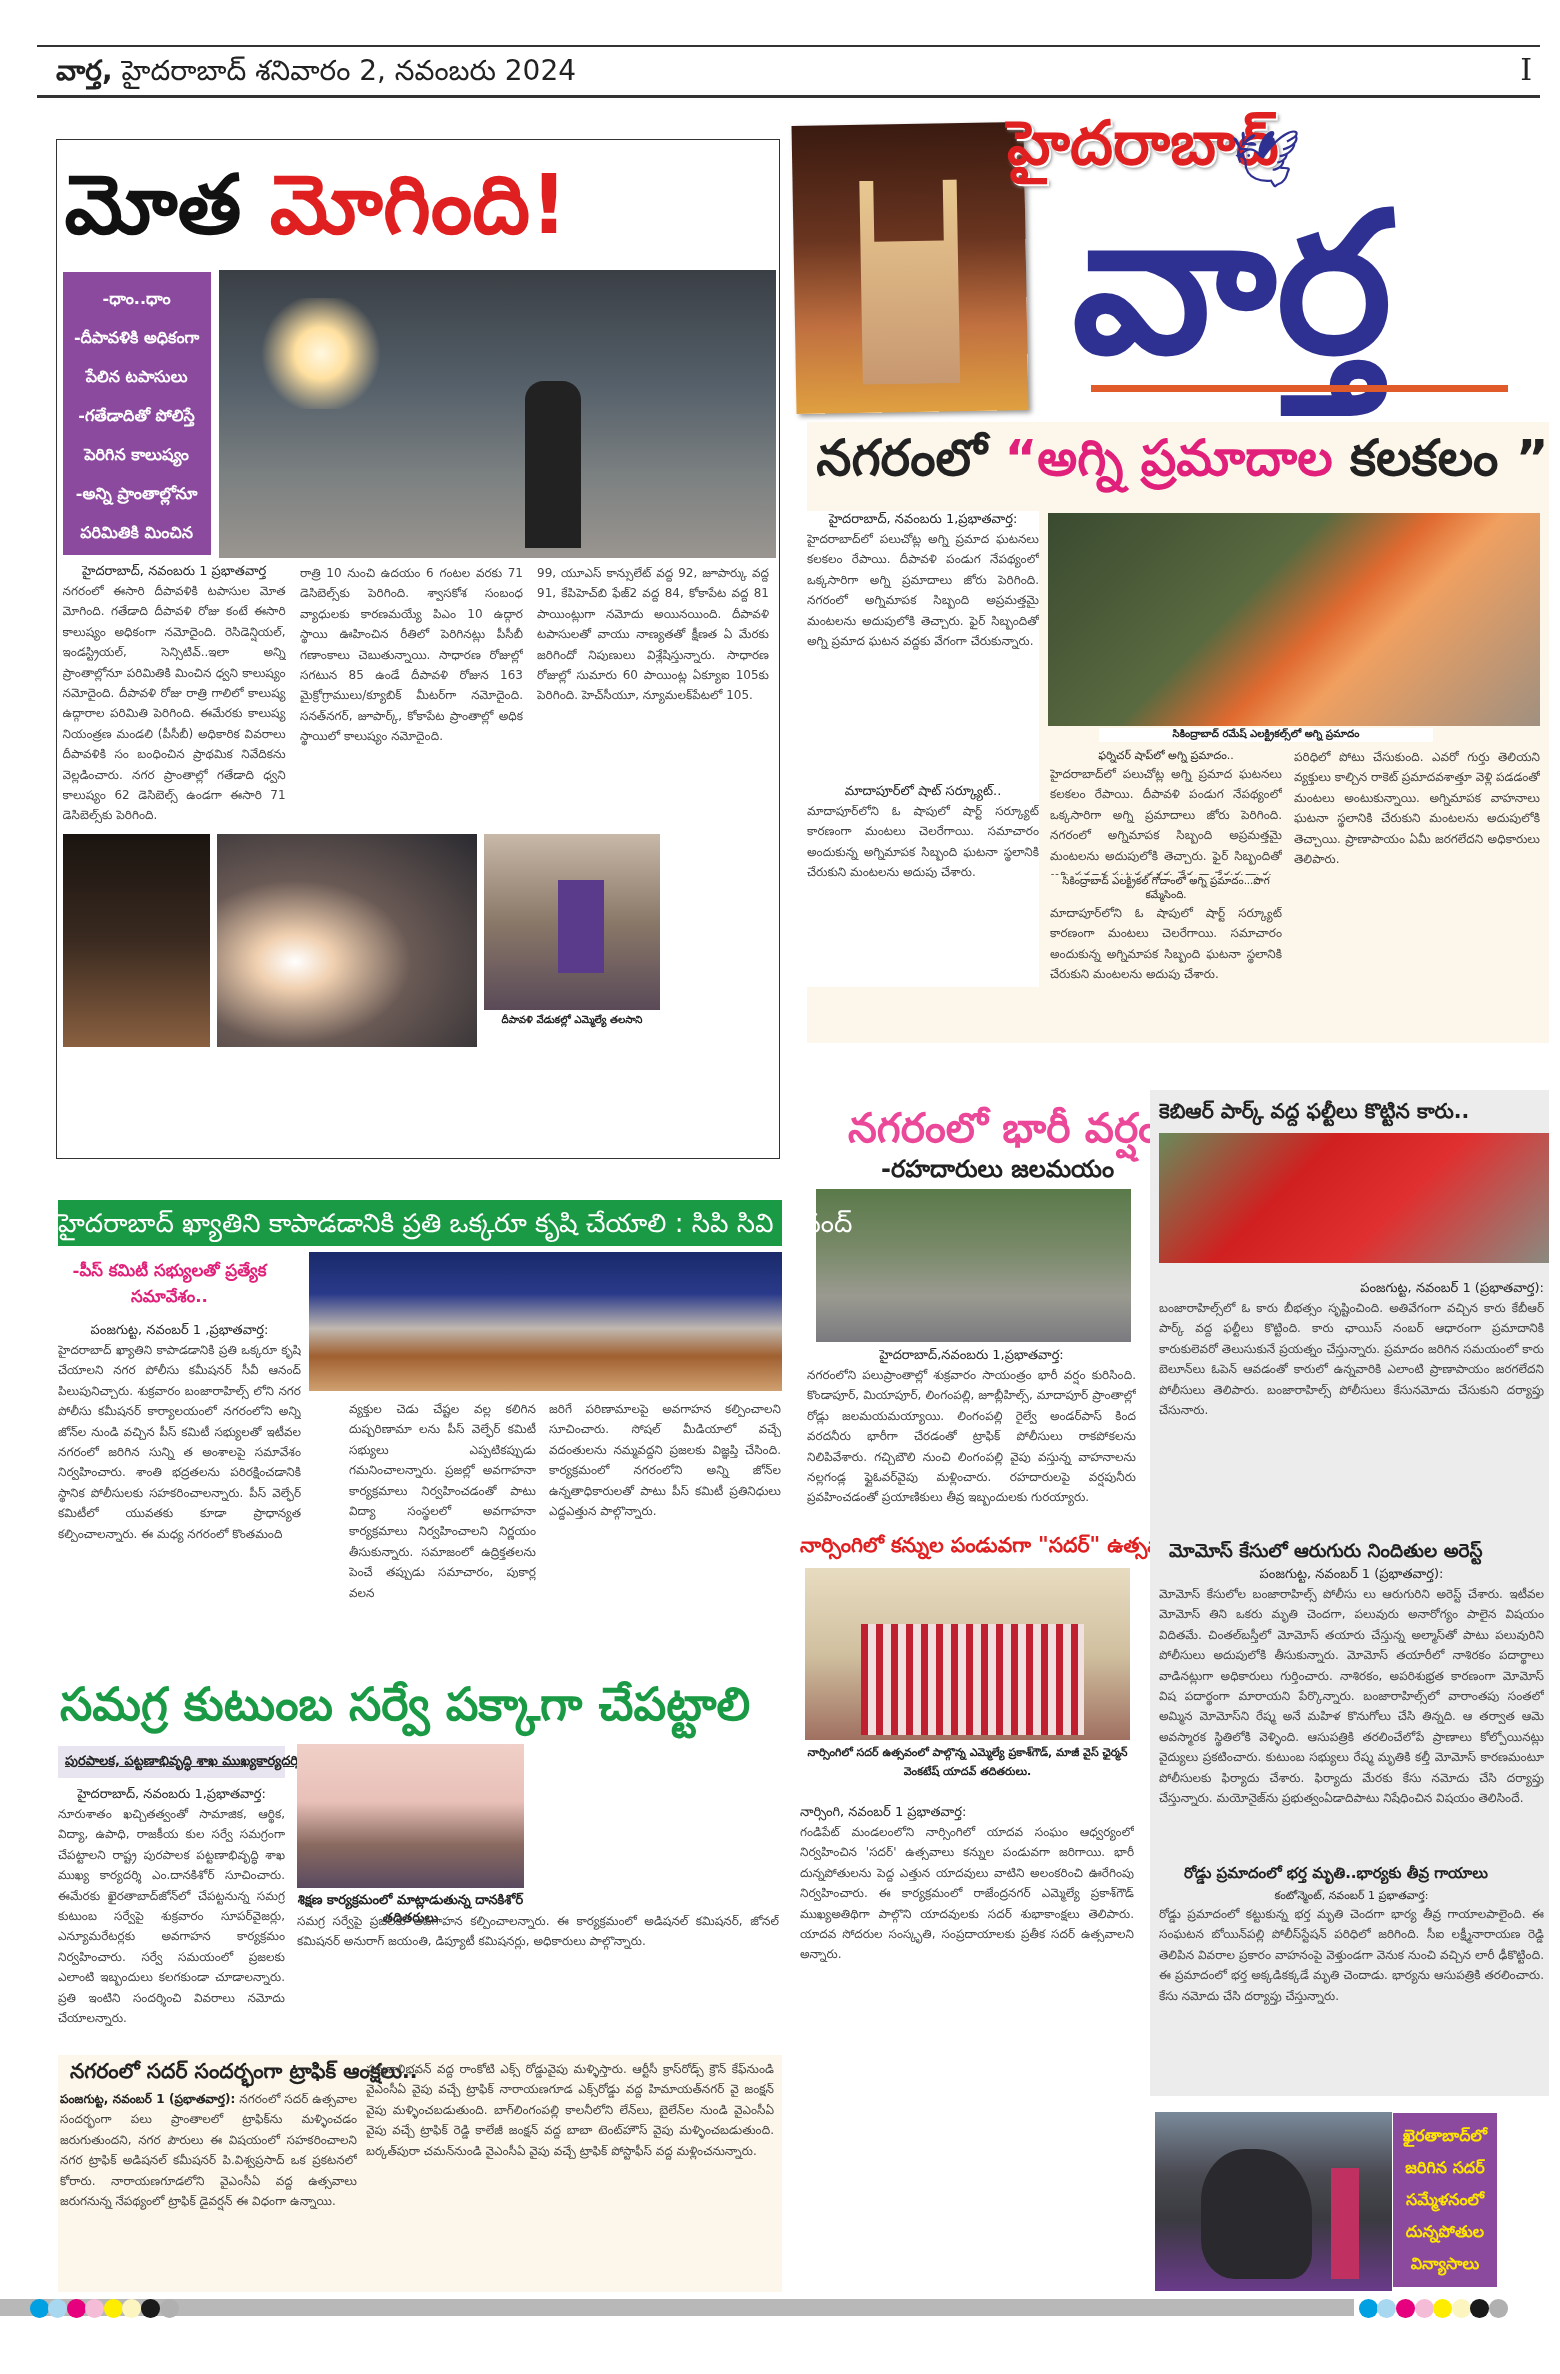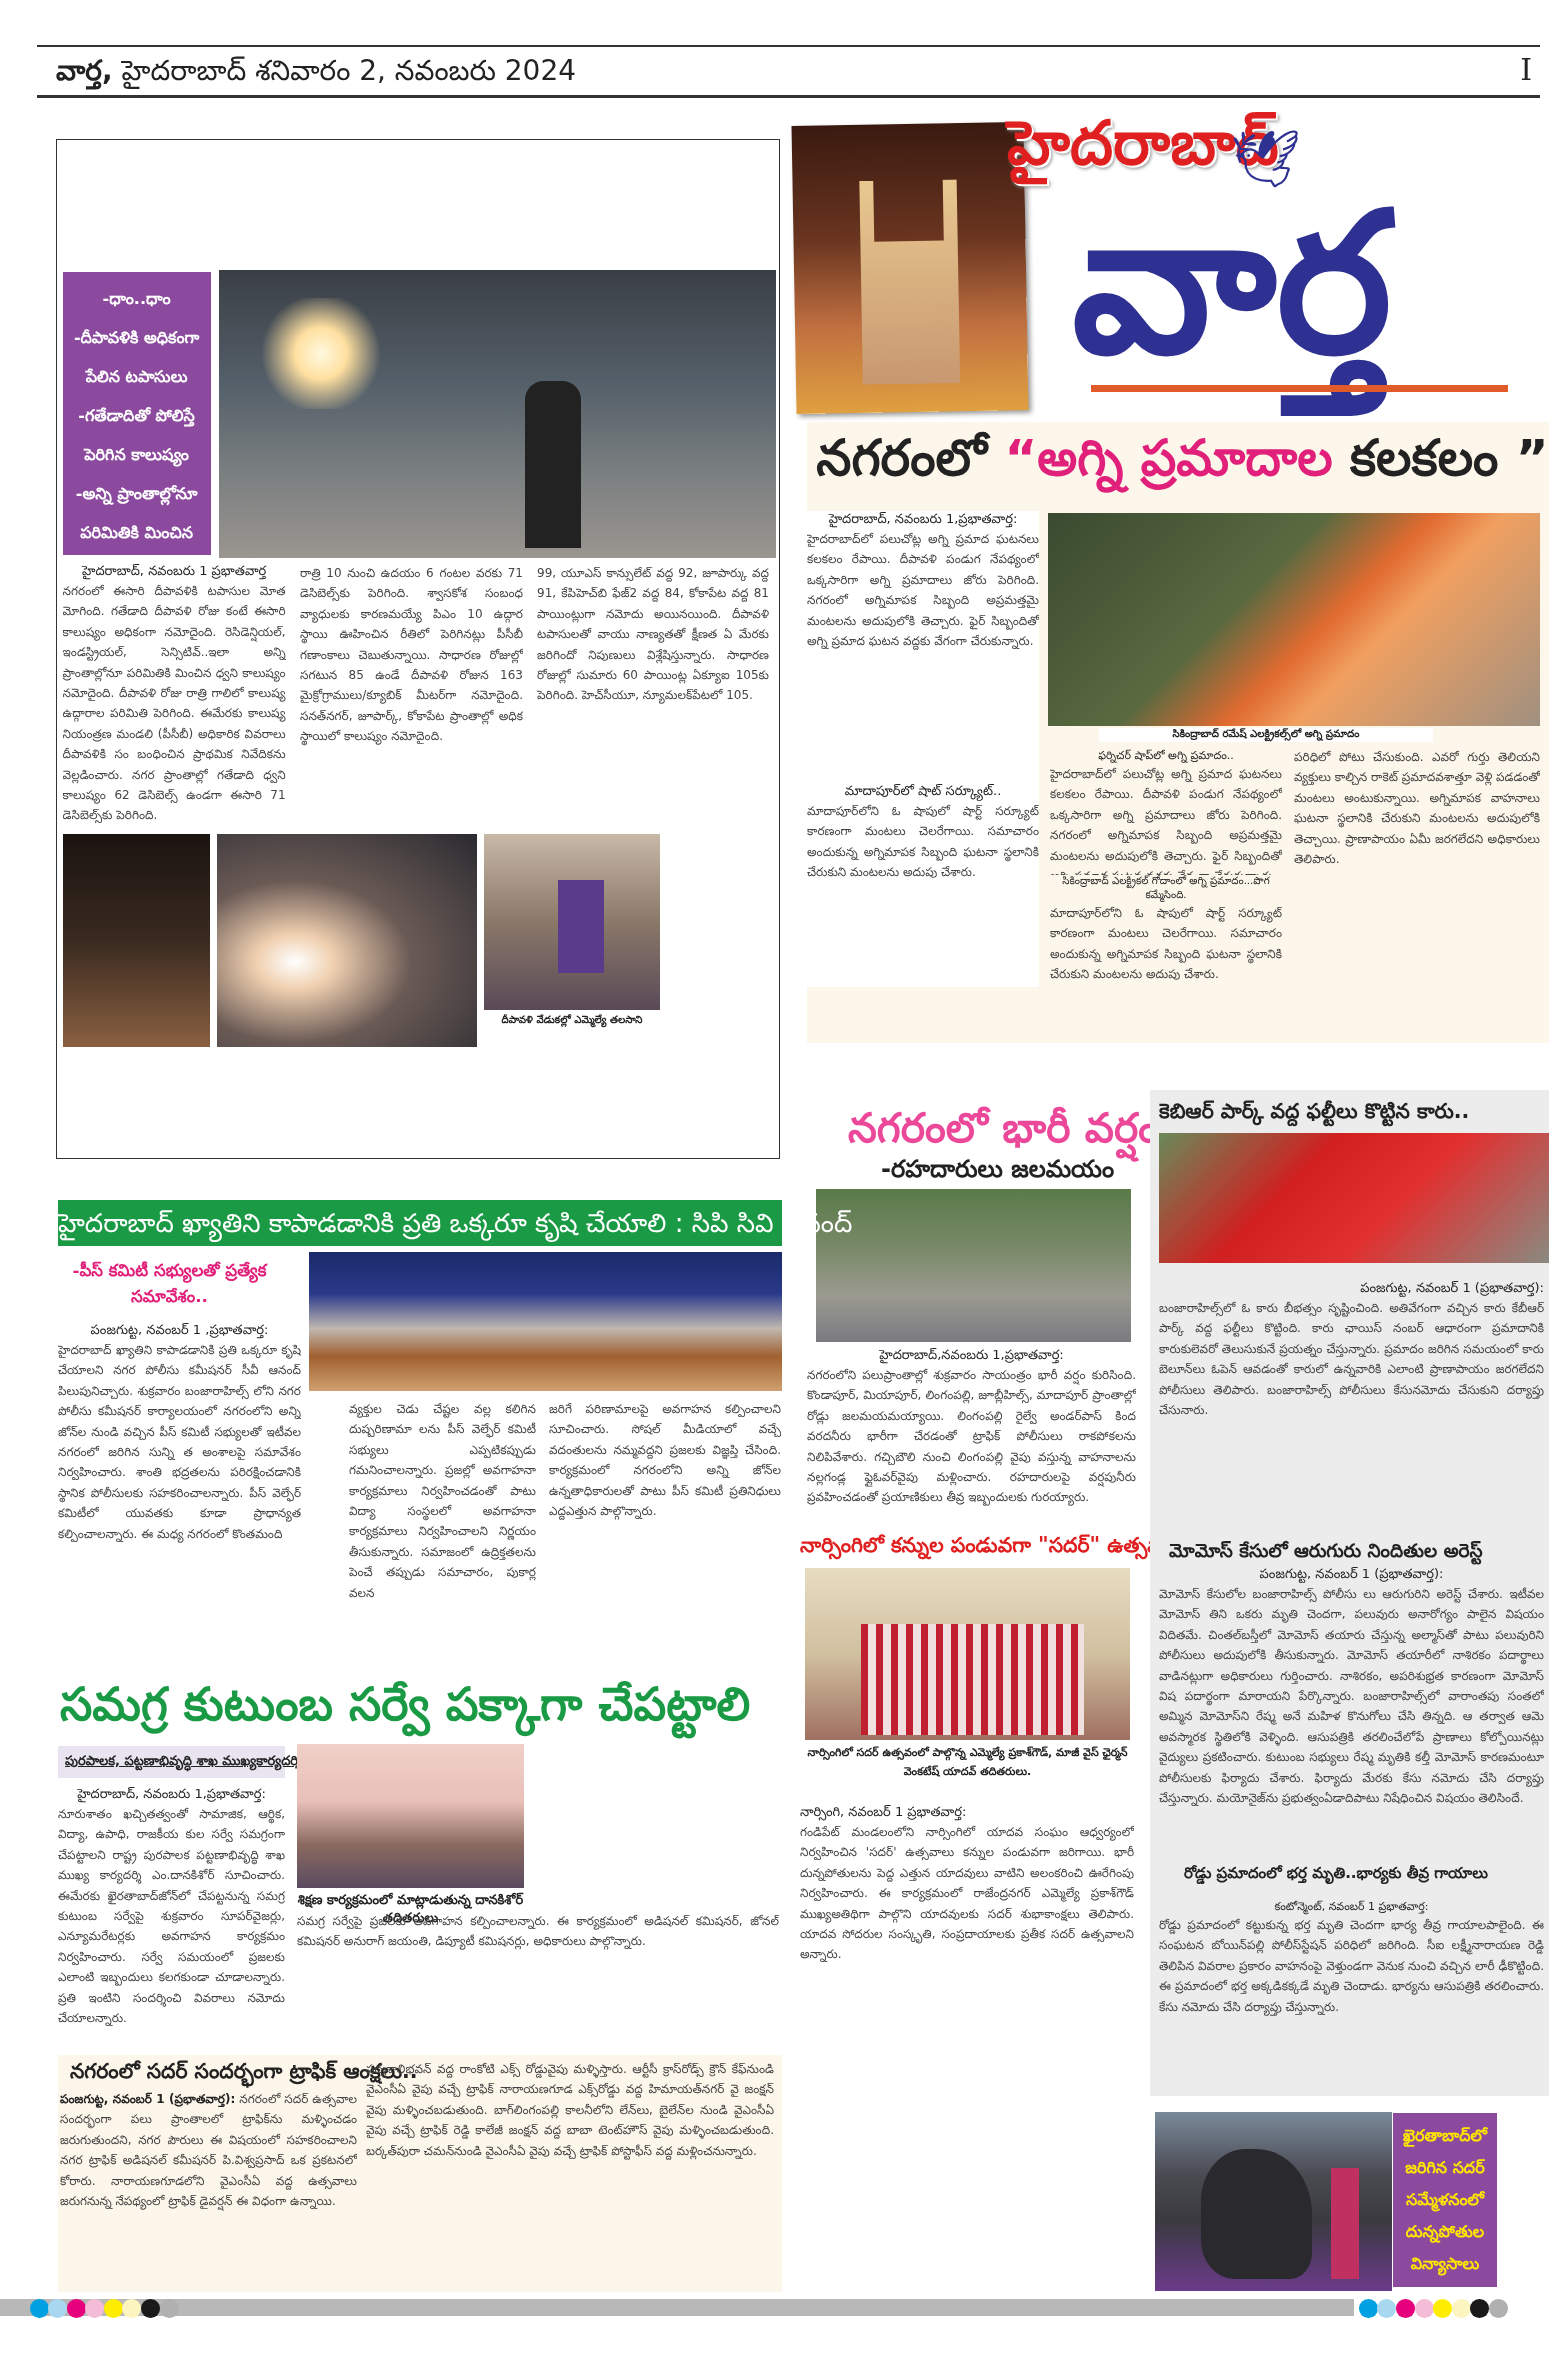--- a/index.html
+++ b/index.html
@@ -38,20 +38,24 @@
   <div class="photo" style="left:0; top:16.7px; width:232px; height:288px; background:linear-gradient(180deg,#3a1a10 0%,#6a3520 40%,#c07040 70%,#e0a040 100%); transform:rotate(-1deg); box-shadow:2.8px 2.8px 5.6px #999;">
     <div style="position:absolute; left:46px; top:56px; width:139px; height:204px; background:linear-gradient(180deg,#e8c890,#c89870); clip-path:polygon(15% 0,25% 0,25% 30%,75% 30%,75% 0,85% 0,85% 100%,15% 100%);"></div>
   </div>
   <div class="headline" style="left:213px; top:0; font-size:61px; color:#e02020; text-shadow:1.9px 1.9px 0 #fff,2.8px 2.8px 3.7px #888;">హైదరాబాద్</div>
   <div class="abs" style="left:436px; top:18.6px; font-size:56px; color:#2e3192;">🕊</div>
   <div class="headline" style="left:278px; top:65px; font-size:195px; color:#2e3192; line-height:223px;">వార్త</div>
   <div class="abs" style="left:297px; top:278px; width:417px; height:7.4px; background:#e05a2a;"></div>
 </div>
 
 <div class="box" style="left:56px; top:139px; width:724px; height:1020px;">
+  <div class="headline" style="left:7.4px; top:9.3px; font-size:82px; line-height:111px;">
+    <span style="color:#111;">మోత</span>
+    <span style="color:#e02020;">మోగింది!</span>
+  </div>
   <div class="purple-box" style="left:5.6px; top:132px; width:148px; height:283px; padding-top:7.4px; font-size:16px; line-height:39px;">
     <div>-ధాం..ధాం</div>
     <div>-దీపావళికి అధికంగా</div>
     <div>పేలిన టపాసులు</div>
     <div>-గతేడాదితో పోలిస్తే</div>
     <div>పెరిగిన కాలుష్యం</div>
     <div>-అన్ని ప్రాంతాల్లోనూ</div>
     <div>పరిమితికి మించిన 'ధ్వని</div>
   </div>
   <div class="photo" style="left:162px; top:130px; width:557px; height:288px; background:linear-gradient(180deg,#3a3f45 0%,#55606a 40%,#7a7f80 70%,#9a9590 100%);">
@@ -126,21 +130,21 @@
   <div class="dateline" style="text-align:right;">పంజగుట్ట, నవంబర్ 1 (ప్రభాతవార్త):</div>
   <div class="body-text" style="height:249px;">బంజారాహిల్స్‌లో ఓ కారు బీభత్సం సృష్టించింది. అతివేగంగా వచ్చిన కారు కేబీఆర్ పార్క్ వద్ద ఫల్టీలు కొట్టింది. కారు ఛాయిస్ నంబర్ ఆధారంగా ప్రమాదానికి కారుకులెవరో తెలుసుకునే ప్రయత్నం చేస్తున్నారు. ప్రమాదం జరిగిన సమయంలో కారు బెలూన్‌లు ఓపెన్ ఆవడంతో కారులో ఉన్నవారికి ఎలాంటి ప్రాణాపాయం జరగలేదని పోలీసులు తెలిపారు. బంజారాహిల్స్ పోలీసులు కేసునమోదు చేసుకుని దర్యాప్తు చేసునారు.</div>
 </div>
 <div class="headline" style="left:1169px; top:1540px; font-size:18.6px; color:#222;">మోమోస్ కేసులో ఆరుగురు నిందితుల అరెస్ట్</div>
 <div class="col" style="left:1159px; top:1566px; width:385px;">
   <div class="dateline">పంజగుట్ట, నవంబర్ 1 (ప్రభాతవార్త):</div>
   <div class="body-text" style="height:265px;">మోమోస్ కేసులోల బంజారాహిల్స్ పోలీసు లు ఆరుగురిని అరెస్ట్ చేశారు. ఇటీవల మోమోస్ తిని ఒకరు మృతి చెందగా, పలువురు అనారోగ్యం పాలైన విషయం విదితమే. చింతల్‌బస్తీలో మోమోస్ తయారు చేస్తున్న అల్మాస్‌తో పాటు పలువురిని పోలీసులు అదుపులోకి తీసుకున్నారు. మోమోస్ తయారీలో నాశిరకం పదార్థాలు వాడినట్లుగా అధికారులు గుర్తించారు. నాశిరకం, అపరిశుభ్రత కారణంగా మోమోస్ విష పదార్థంగా మారాయని పేర్కొన్నారు. బంజారాహిల్స్‌లో వారాంతపు సంతలో అమ్మిన మోమోస్‌ని రేష్మ అనే మహిళ కొనుగోలు చేసి తిన్నది. ఆ తర్వాత ఆమె అవస్మారక స్థితిలోకి వెళ్ళింది. ఆసుపత్రికి తరలించేలోపే ప్రాణాలు కోల్పోయినట్లు వైద్యులు ప్రకటించారు. కుటుంబ సభ్యులు రేష్మ మృతికి కల్తీ మోమోస్ కారణమంటూ పోలీసులకు ఫిర్యాదు చేశారు. ఫిర్యాదు మేరకు కేసు నమోదు చేసి దర్యాప్తు చేస్తున్నారు. మయోనైజ్‌ను ప్రభుత్వంఏడాదిపాటు నిషేధించిన విషయం తెలిసిందే.</div>
 </div>
 <div class="headline" style="left:1184px; top:1864px; font-size:15px; color:#222;">రోడ్డు ప్రమాదంలో భర్త మృతి..భార్యకు తీవ్ర గాయాలు</div>
 <div class="col" style="left:1159px; top:1889px; width:385px;">
-  <div class="dateline" style="font-size:11px;margin-top:11px;">కంటోన్మెంట్, నవంబర్ 1 ప్రభాతవార్త:</div>
+  <div class="dateline" style="font-size:11px;">కంటోన్మెంట్, నవంబర్ 1 ప్రభాతవార్త:</div>
   <div class="body-text" style="height:184px;">రోడ్డు ప్రమాదంలో కట్టుకున్న భర్త మృతి చెందగా భార్య తీవ్ర గాయాలపాలైంది. ఈ సంఘటన బోయిన్‌పల్లి పోలీస్‌స్టేషన్ పరిధిలో జరిగింది. సీఐ లక్ష్మీనారాయణ రెడ్డి తెలిపిన వివరాల ప్రకారం వాహనంపై వెళ్తుండగా వెనుక నుంచి వచ్చిన లారీ ఢీకొట్టింది. ఈ ప్రమాదంలో భర్త అక్కడికక్కడే మృతి చెందాడు. భార్యను ఆసుపత్రికి తరలించారు. కేసు నమోదు చేసి దర్యాప్తు చేస్తున్నారు.</div>
 </div>
 
 <div class="photo" style="left:1155px; top:2112px; width:237px; height:179px; background:linear-gradient(180deg,#7a8a9a 0%,#4a4a52 35%,#3a3a40 60%,#6a3a8a 100%);">
   <div style="position:absolute; left:46px; top:37px; width:111px; height:130px; background:#2a2a2e; border-radius:40% 50% 20% 30%;"></div>
   <div style="position:absolute; left:176px; top:56px; width:28px; height:111px; background:#c03060;"></div>
 </div>
 <div class="purple-box" style="left:1393px; top:2113px; width:104px; height:174px; padding-top:7.4px; font-size:16px; line-height:32px; color:#ffe600;">
   <div>ఖైరతాబాద్‌లో</div>
   <div>జరిగిన సదర్</div>

